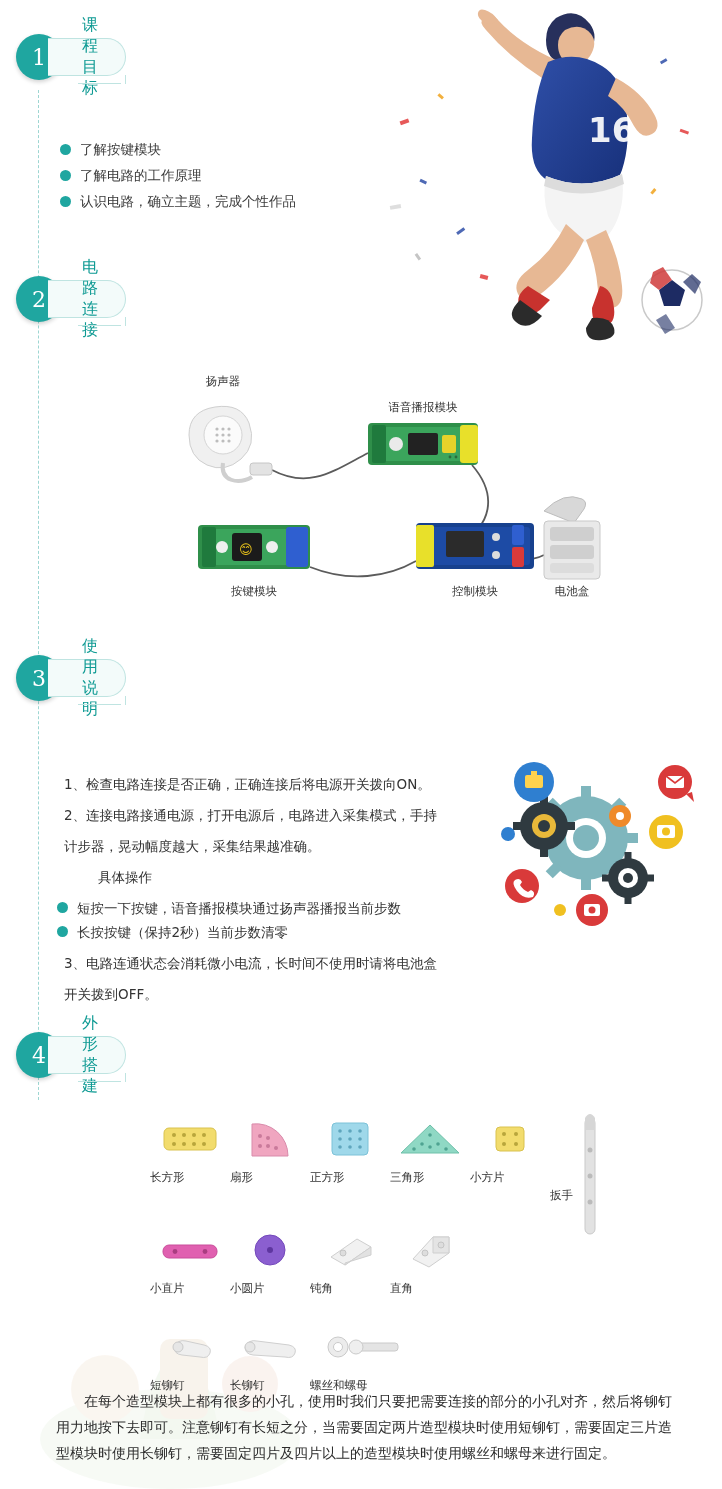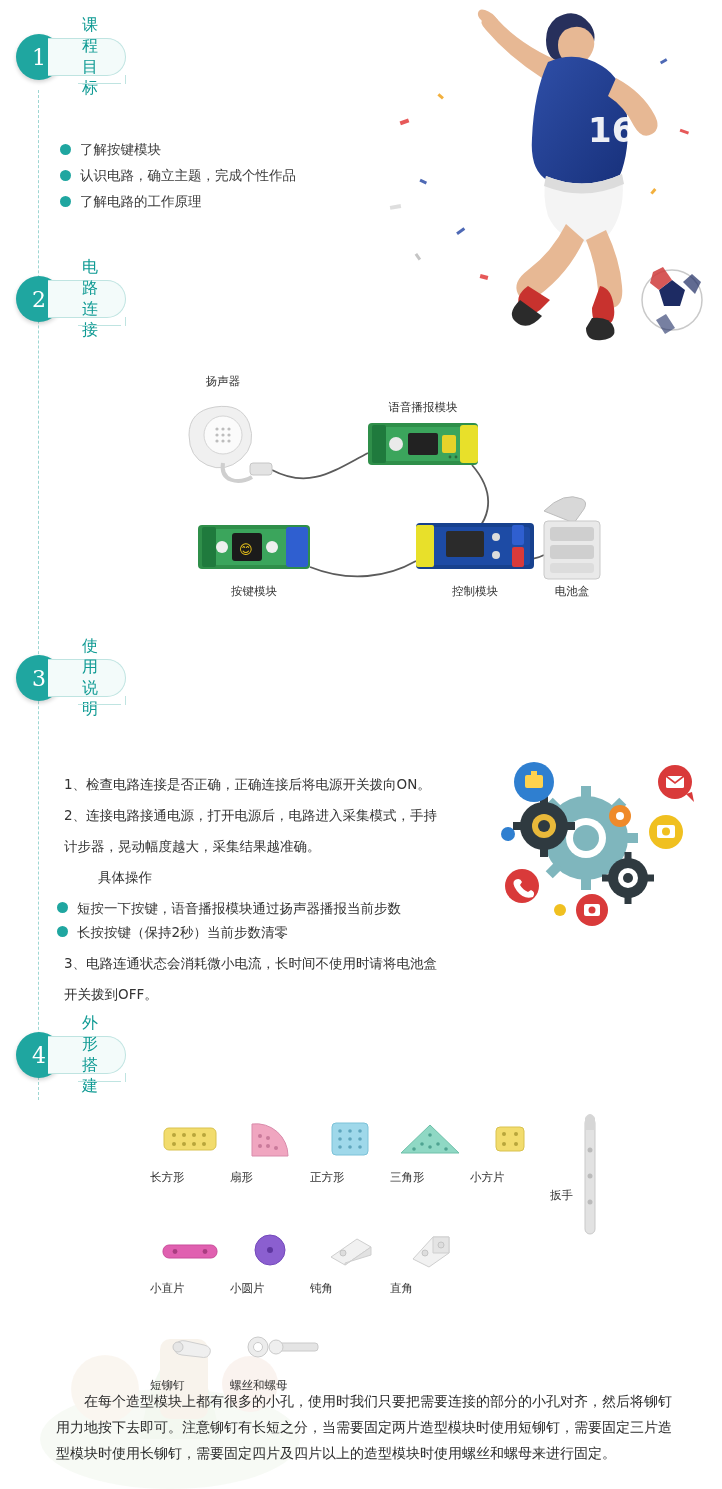--- a/index.html
+++ b/index.html
@@ -259,25 +259,25 @@
     </div>
   </div>
 
   <div class="bullet-list" style="left:60px; top:138px;">
     <div class="bullet-row">
       <span class="dot"></span>
       <span>了解按键模块</span>
     </div>
     <div class="bullet-row">
       <span class="dot"></span>
-      <span>认识电路，确立主题，完成个性作品</span>
+      <span>了解电路的工作原理</span>
     </div>
     <div class="bullet-row">
       <span class="dot"></span>
-      <span>了解电路的工作原理</span>
+      <span>认识电路，确立主题，完成个性作品</span>
     </div>
   </div>
 
   <div class="sec-head" style="left:16px; top:276px;">
     <div class="circle">2</div>
     <div class="tagwrap">
       <div class="tag">电路连接</div>
     </div>
   </div>
 
@@ -620,20 +620,29 @@
     <div class="parts-row" style="margin-top:22px;">
       <div class="part">
         <div class="shape">
           <svg width="52" height="32">
               <path d="M10 16 q4 -8 12 -6 l18 4 q8 2 6 8 q-2 6 -10 4 l-18 -2 q-8 -1 -8 -8z" fill="#efefef" stroke="#cfcfcf"></path>
             <circle cx="14" cy="16" r="5" fill="#e6e6e6" stroke="#cacaca"></circle>
           </svg>
         </div>
         <div class="pname">短铆钉</div>
       </div>
+      <div class="part">
+        <div class="shape">
+          <svg width="62" height="32">
+              <path d="M6 16 q4 -8 12 -6 l32 4 q8 2 6 8 q-2 6 -10 4 l-32 -2 q-8 -1 -8 -8z" fill="#efefef" stroke="#cfcfcf"></path>
+            <circle cx="11" cy="16" r="5" fill="#e6e6e6" stroke="#cacaca"></circle>
+          </svg>
+        </div>
+        <div class="pname">长铆钉</div>
+      </div>
       <div class="part" style="width:110px;">
         <div class="shape">
           <svg width="90" height="32">
             <circle cx="18" cy="16" r="10" fill="#ececec" stroke="#cacaca"></circle>
             <circle cx="18" cy="16" r="4.5" fill="#ffffff" stroke="#cacaca"></circle>
             <rect x="34" y="12" width="44" height="8" rx="3" fill="#e4e4e4" stroke="#cacaca"></rect>
             <circle cx="36" cy="16" r="7" fill="#efefef" stroke="#cacaca"></circle>
           </svg>
         </div>
         <div class="pname">螺丝和螺母</div>

